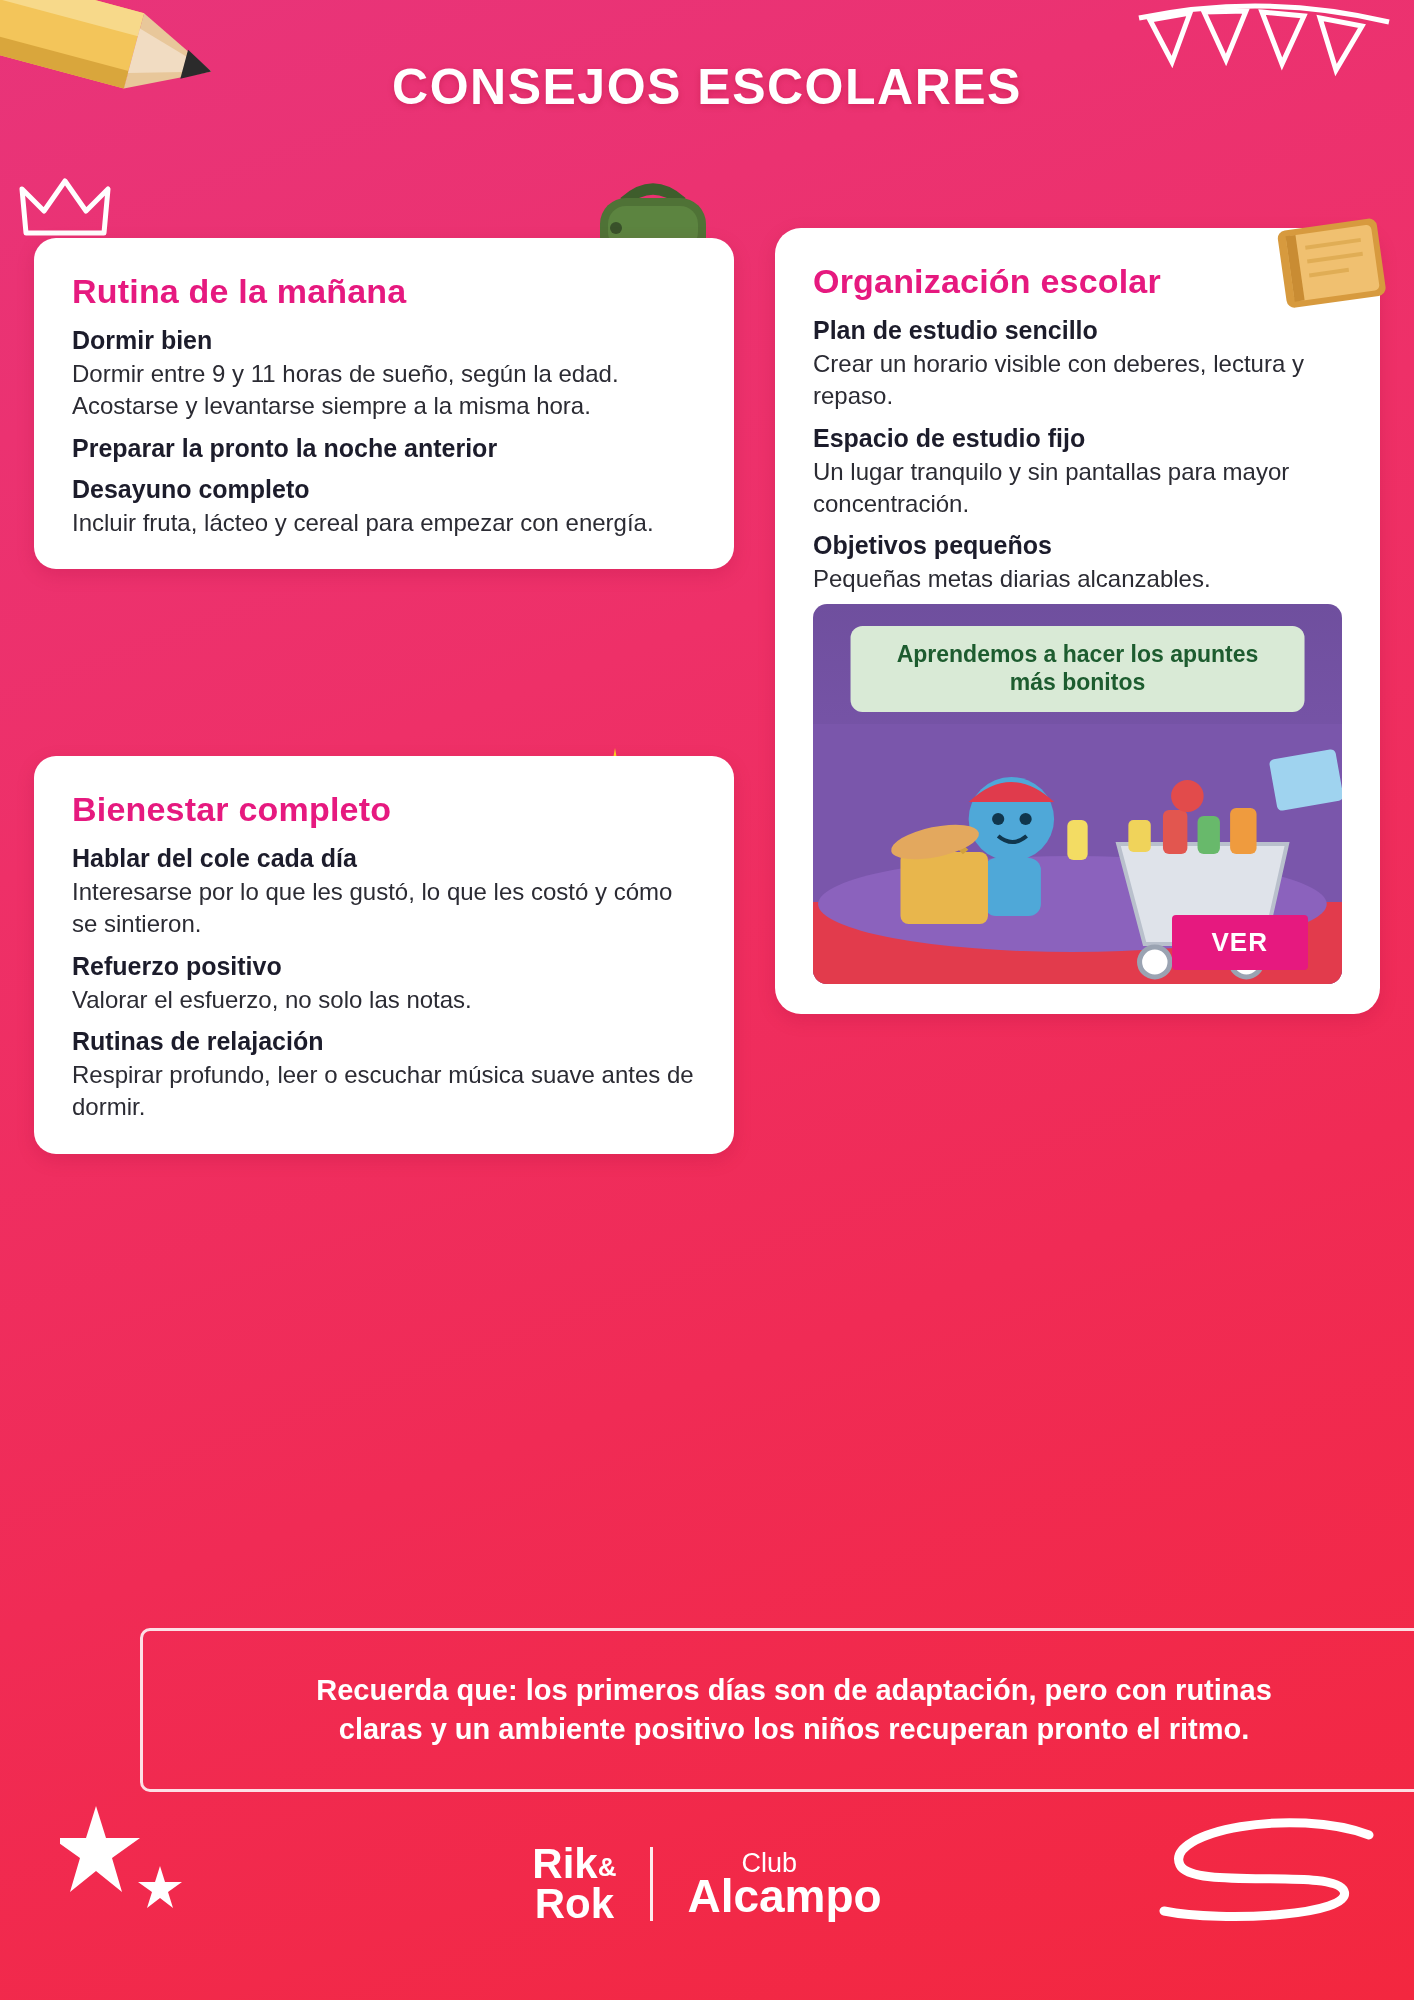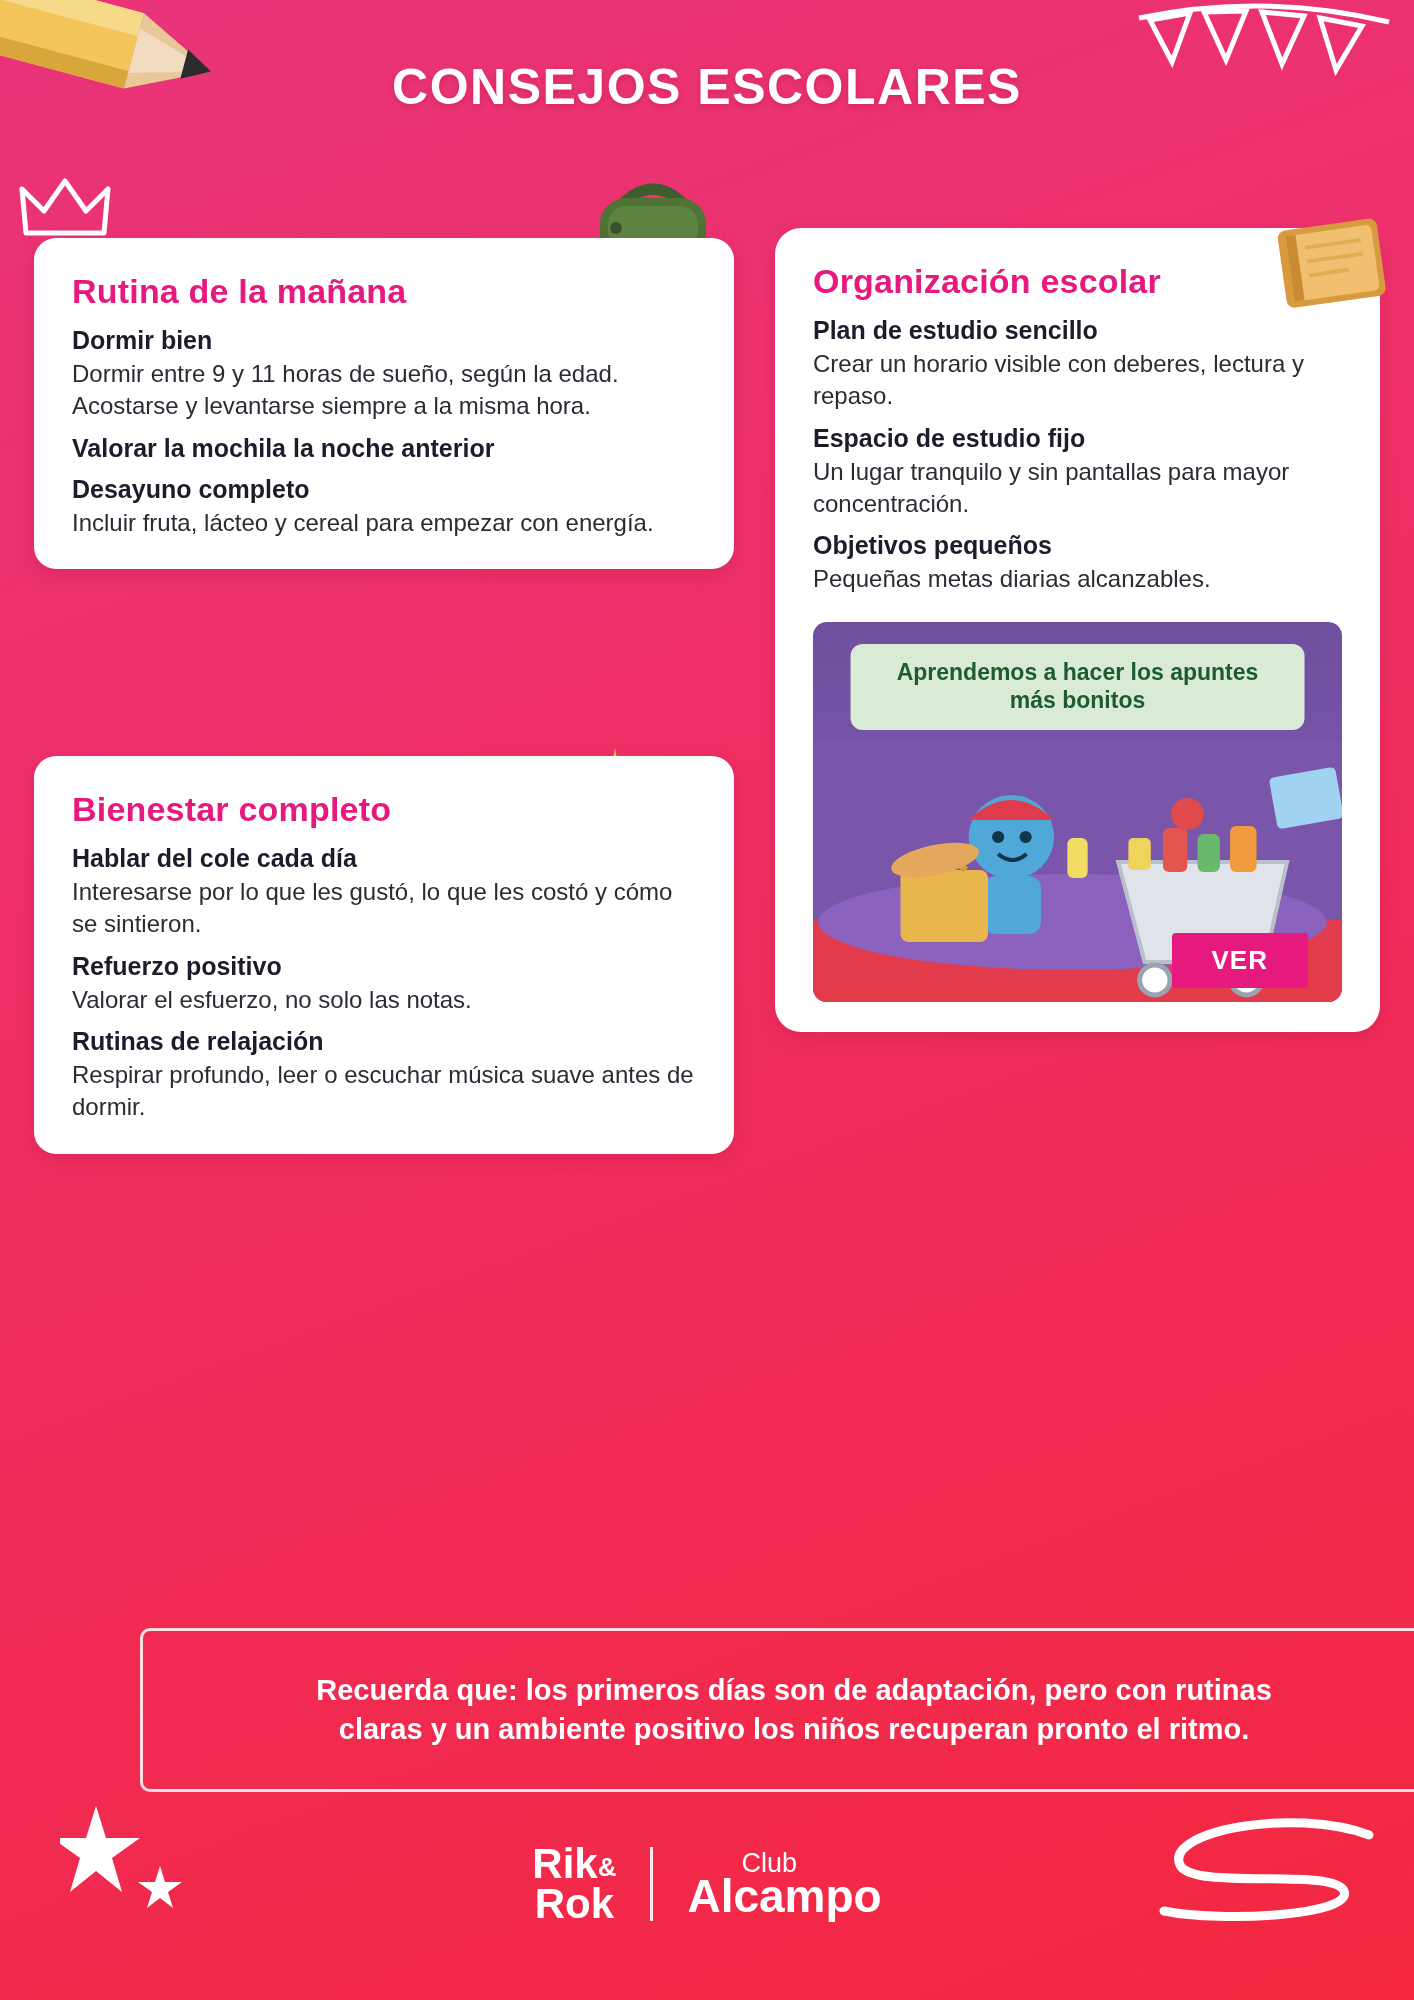--- a/index.html
+++ b/index.html
@@ -70,21 +70,21 @@
   }
 
   
   #card-morning   { left: 34px;  top: 238px;  width: 700px; }
   #card-org       { left: 775px; top: 228px;  width: 605px; }
   #card-emotional { left: 34px;  top: 756px;  width: 700px; }
 
   
   .promo {
     position: relative;
-    margin-top: 26px;
+    margin-top: 8px;
     width: 100%;
     height: 380px;
     border-radius: 14px;
     overflow: hidden;
     background: linear-gradient(180deg, #6f4f9e 0%, #7a56ab 55%, #e23b4c 55%, #e23b4c 100%);
     padding-left: 37px;
   }
   .promo .bubble {
     position: absolute; left: 50%; top: 22px; transform: translateX(-50%);
     background: #d9ead6;
@@ -187,21 +187,21 @@
     <rect x="30" y="38" width="90" height="44" rx="18" fill="#5c8440"></rect>
     <rect x="40" y="84" width="70" height="36" rx="12" fill="#3f5c2b"></rect>
     <rect x="66" y="74" width="18" height="16" rx="4" fill="#2e4420"></rect>
     <circle cx="38" cy="60" r="6" fill="#39512a"></circle>
   </svg>
 
   <div class="card" id="card-morning">
     <h2>Rutina de la mañana</h2>
     <div class="sub">Dormir bien</div>
     <div class="body">Dormir entre 9 y 11 horas de sueño, según la edad. Acostarse y levantarse siempre a la misma hora.</div>
-    <div class="sub">Valorar la mochila la noche anterior</div>
+    <div class="sub">Preparar la pronto la noche anterior</div>
     <div class="sub">Desayuno completo</div>
     <div class="body">Incluir fruta, lácteo y cereal para empezar con energía.</div>
   </div>
 
   <div class="card card-rel" id="card-org">
     <svg class="bookicon" viewBox="0 0 130 110">
       <g transform="rotate(-8 65 55)">
         <rect x="14" y="14" width="100" height="78" rx="8" fill="#d79a3e"></rect>
         <rect x="22" y="20" width="86" height="66" rx="5" fill="#f0c070"></rect>
         <rect x="22" y="20" width="10" height="66" fill="#c98c33"></rect>

